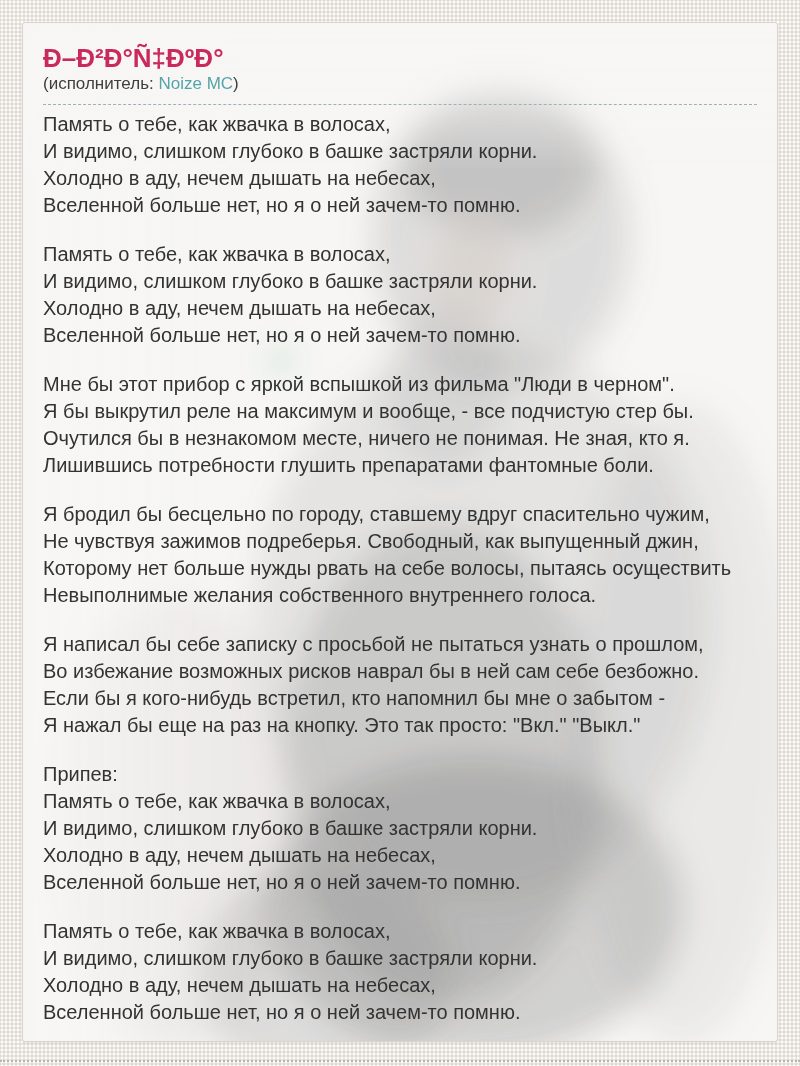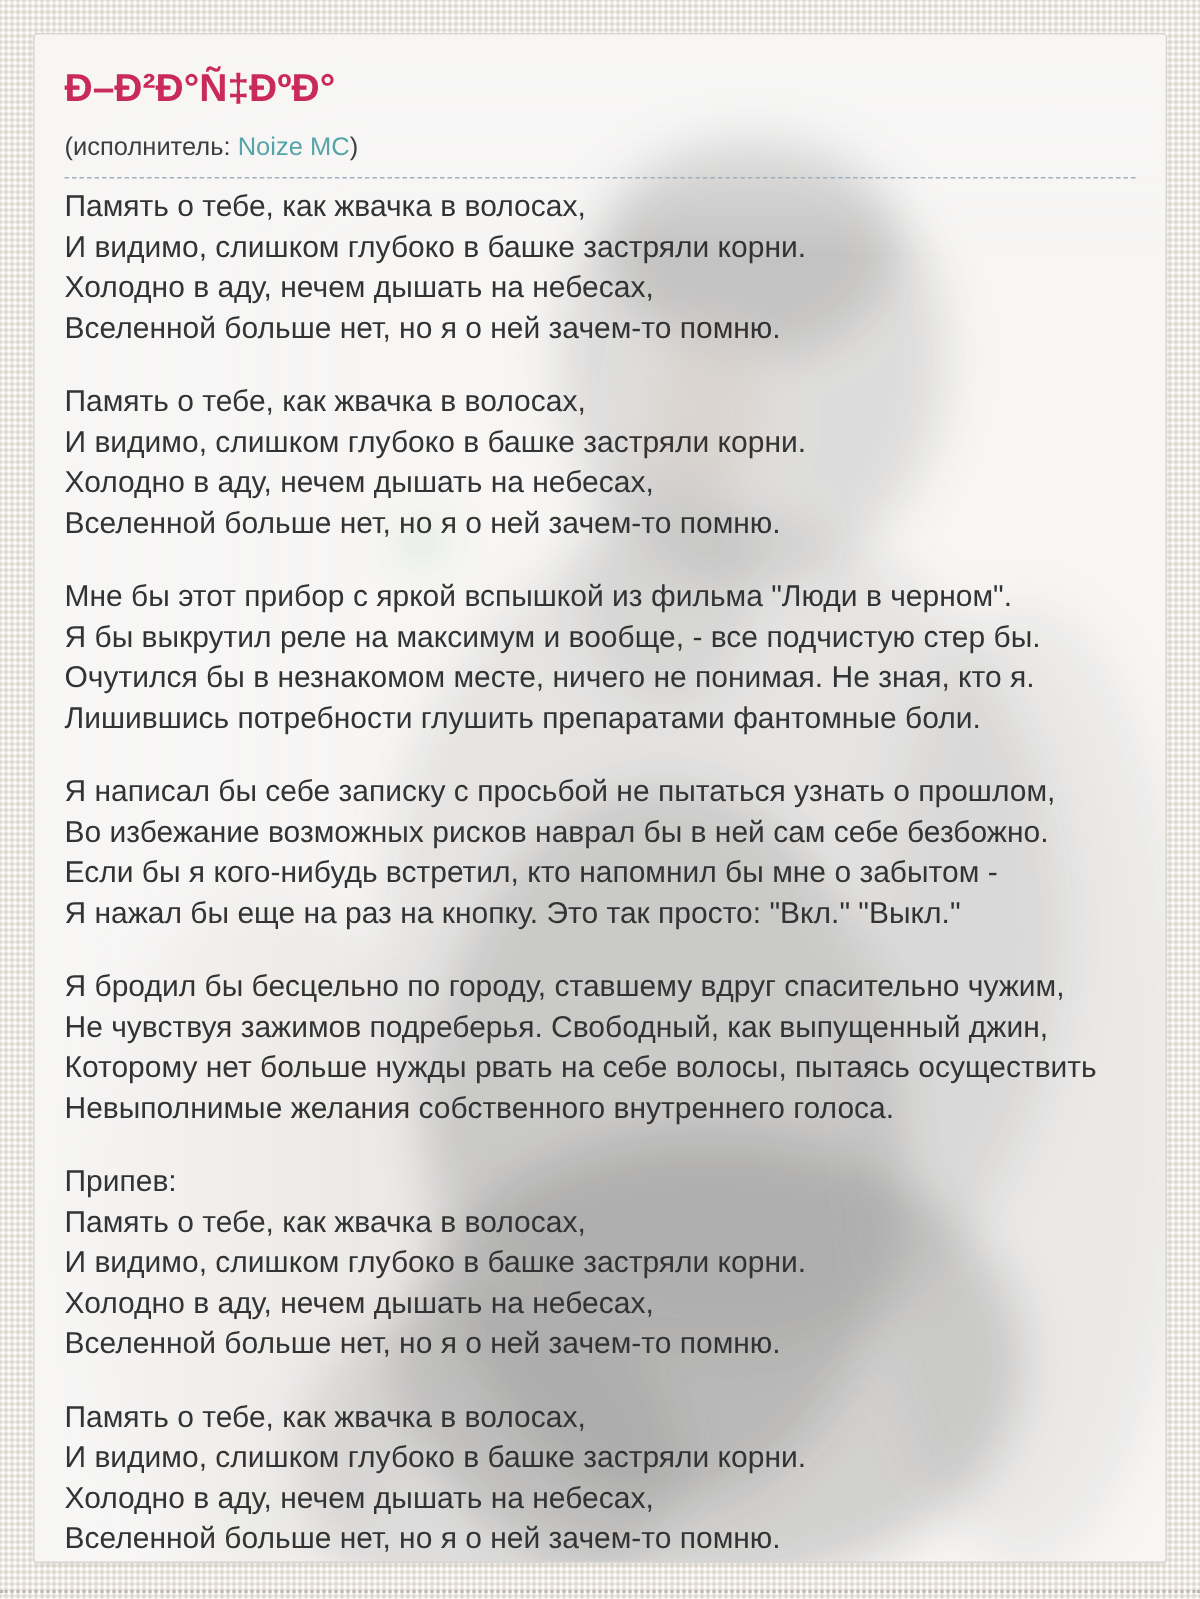--- a/index.html
+++ b/index.html
@@ -50,21 +50,21 @@
     padding: 20px;
   }
   .title {
     margin: 0;
     font-size: 26px;
     line-height: 30px;
     font-weight: bold;
     color: var(--title-color, #c9295c);
   }
   .subtitle {
-    margin-top: 14px;
+    margin-top: 0;
     font-size: 17px;
     line-height: 22px;
     color: #3e3e3e;
     padding-bottom: 9px;
     border-bottom: 1px dashed var(--header-rule, #9fb0bd);
   }
   .artist-link {
     color: var(--link-color, #54a4a8);
     text-decoration: none;
     cursor: pointer;
@@ -130,22 +130,22 @@
     <div class="content">
       <div class="header">
         <h1 class="title">Ð–Ð²Ð°Ñ‡ÐºÐ°</h1>
         <div class="subtitle"><span>(исполнитель: </span><a href="#" class="artist-link">Noize MC</a><span>)</span></div>
       </div>
 
       <div class="lyrics">
           <p>Память о тебе, как жвачка в волосах,<br>И видимо, слишком глубоко в башке застряли корни.<br>Холодно в аду, нечем дышать на небесах,<br>Вселенной больше нет, но я о ней зачем-то помню.</p>
           <p>Память о тебе, как жвачка в волосах,<br>И видимо, слишком глубоко в башке застряли корни.<br>Холодно в аду, нечем дышать на небесах,<br>Вселенной больше нет, но я о ней зачем-то помню.</p>
           <p>Мне бы этот прибор с яркой вспышкой из фильма "Люди в черном".<br>Я бы выкрутил реле на максимум и вообще, - все подчистую стер бы.<br>Очутился бы в незнакомом месте, ничего не понимая. Не зная, кто я.<br>Лишившись потребности глушить препаратами фантомные боли.</p>
+          <p>Я бродил бы бесцельно по городу, ставшему вдруг спасительно чужим,<br>Не чувствуя зажимов подреберья. Свободный, как выпущенный джин,<br>Которому нет больше нужды рвать на себе волосы, пытаясь осуществить<br>Невыполнимые желания собственного внутреннего голоса.</p>
           <p>Я написал бы себе записку с просьбой не пытаться узнать о прошлом,<br>Во избежание возможных рисков наврал бы в ней сам себе безбожно.<br>Если бы я кого-нибудь встретил, кто напомнил бы мне о забытом -<br>Я нажал бы еще на раз на кнопку. Это так просто: "Вкл." "Выкл."</p>
-          <p>Я бродил бы бесцельно по городу, ставшему вдруг спасительно чужим,<br>Не чувствуя зажимов подреберья. Свободный, как выпущенный джин,<br>Которому нет больше нужды рвать на себе волосы, пытаясь осуществить<br>Невыполнимые желания собственного внутреннего голоса.</p>
           <p>Припев:<br>Память о тебе, как жвачка в волосах,<br>И видимо, слишком глубоко в башке застряли корни.<br>Холодно в аду, нечем дышать на небесах,<br>Вселенной больше нет, но я о ней зачем-то помню.</p>
           <p>Память о тебе, как жвачка в волосах,<br>И видимо, слишком глубоко в башке застряли корни.<br>Холодно в аду, нечем дышать на небесах,<br>Вселенной больше нет, но я о ней зачем-то помню.</p>
         </div>
     </div>
   </div>
 
   <div class="footer-rule"></div>
 </div>
 
 </body></html>

